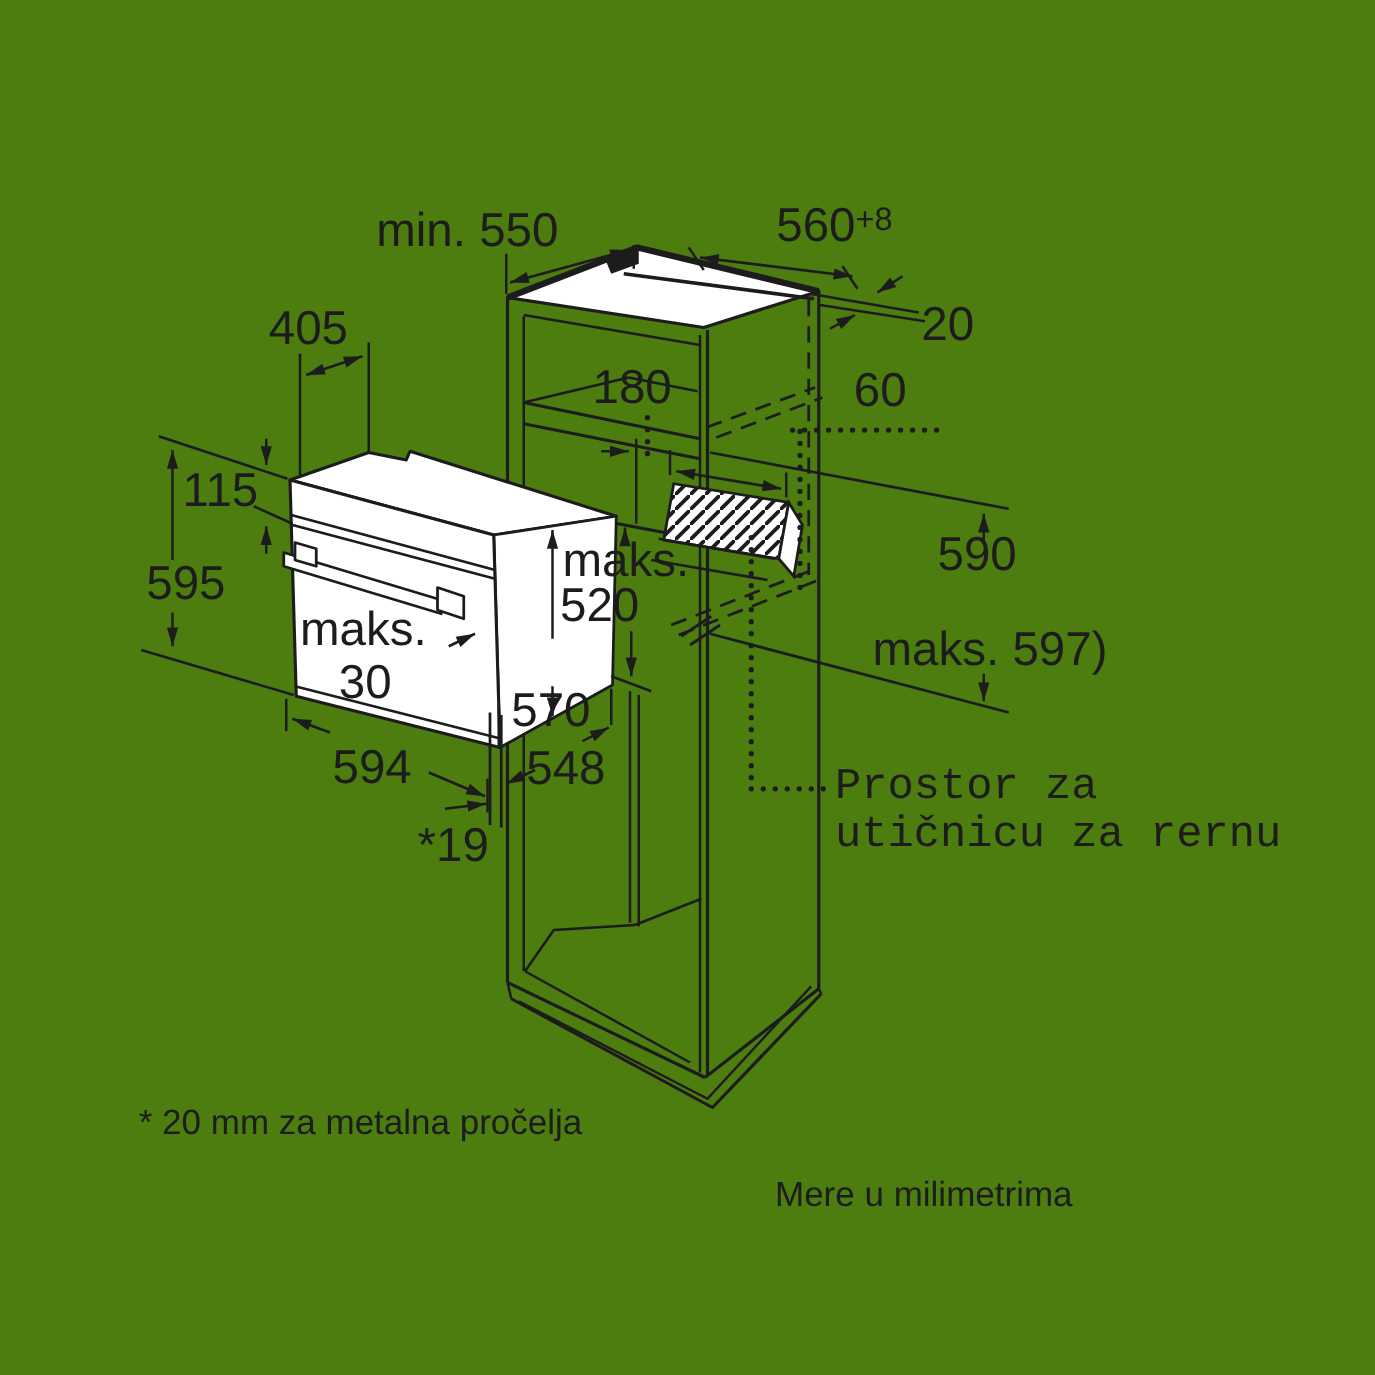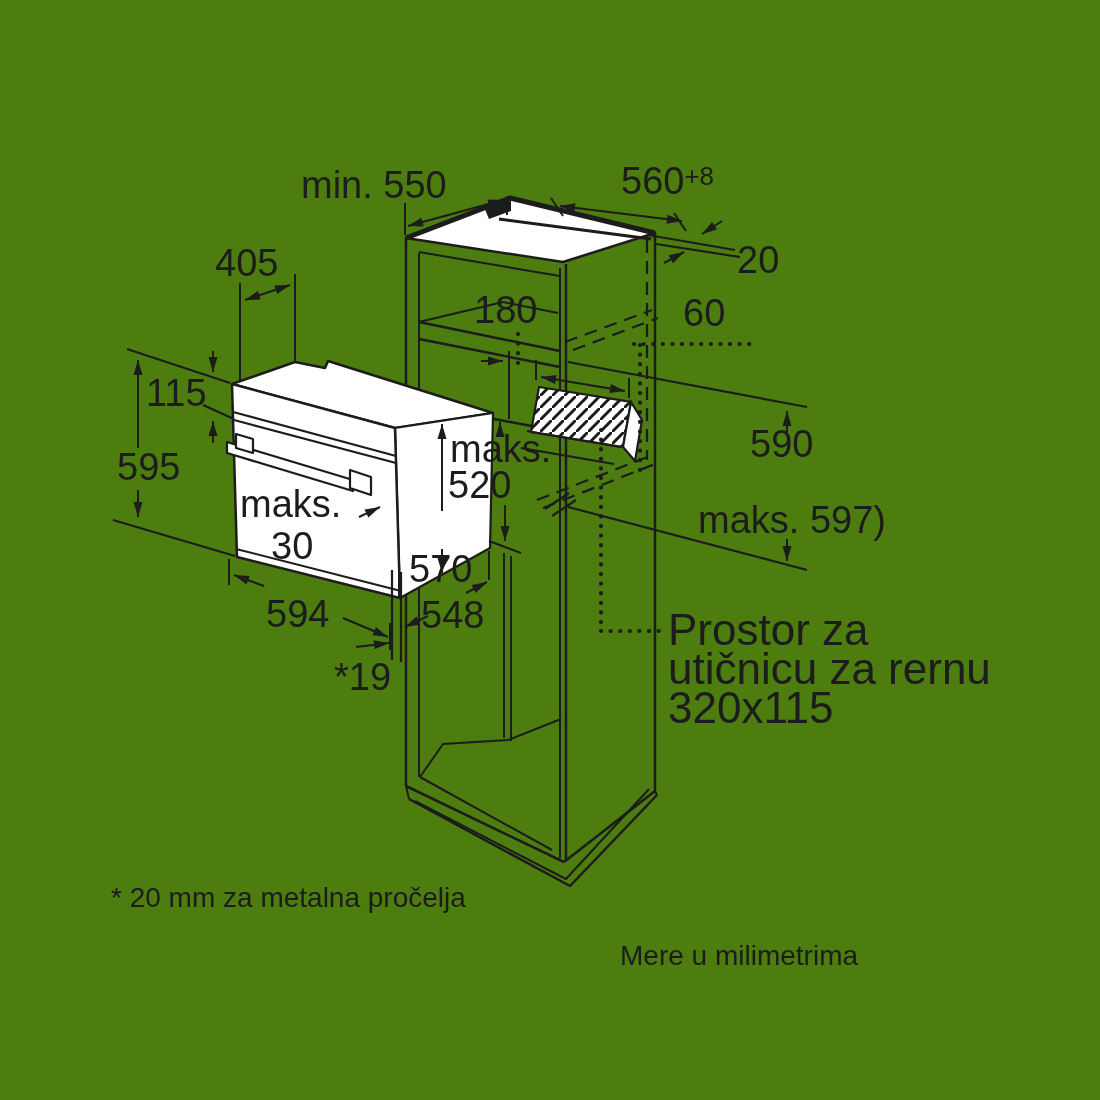--- a/index.html
+++ b/index.html
@@ -1,20 +1,20 @@
 <!DOCTYPE html>
 <html><head>
 <meta charset="utf-8">
 <style>
   html,body{margin:0;padding:0;background:#fff;}
   #stage{position:relative;width:1100px;height:1100px;background:#4d7c0f;overflow:hidden;
          font-family:"Liberation Sans", sans-serif;color:#1c1c1c;}
   #stage svg{position:absolute;left:0;top:0;}
   .label{position:absolute;white-space:nowrap;font-size:38px;line-height:1.02;color:#1c1c1c;}
-  .label.small{font-size:44px;}
+  .label.small{font-size:35px;font-family:Liberation Mono, monospace;}
   .label.note{font-size:28px;}
   .sup{font-size:26px;vertical-align:9px;}
   .ln{stroke:#1c1c1c;fill:none;}
   .fillw{fill:#ffffff;}
   .arrow1{marker-end:url(#ah);}
   .arrow2{marker-start:url(#ah);marker-end:url(#ah);}
   .dash{stroke-dasharray:13 8;}
   .dots{stroke-dasharray:0.1 9.5;stroke-linecap:round;stroke-width:4.2;}
 </style>
 </head>
@@ -186,19 +186,18 @@
 <div class="label" style="left:409px;top:510px;margin-top:40px;">570</div>
 <div class="label" style="left:266px;top:595px;">594</div>
 <div class="label" style="left:421px;top:596px;">548</div>
 <div class="label" style="left:334px;top:658px;">*19</div>
 <div class="label" style="left:750px;top:425px;">590</div>
 <div class="label" style="left:698px;top:501px;">maks. 597)</div>
 
 <div class="label small" style="left:668px;top:610px;line-height:39px;">
   <div>Prostor za</div>
   <div>utičnicu za rernu</div>
-  <div>320x115</div>
 </div>
 
 <div class="label note" style="left:111px;top:884px;">* 20 mm za metalna pročelja</div>
 <div class="label note" style="left:620px;top:942px;">Mere u milimetrima</div>
 
 </div>
 
 </body></html>

